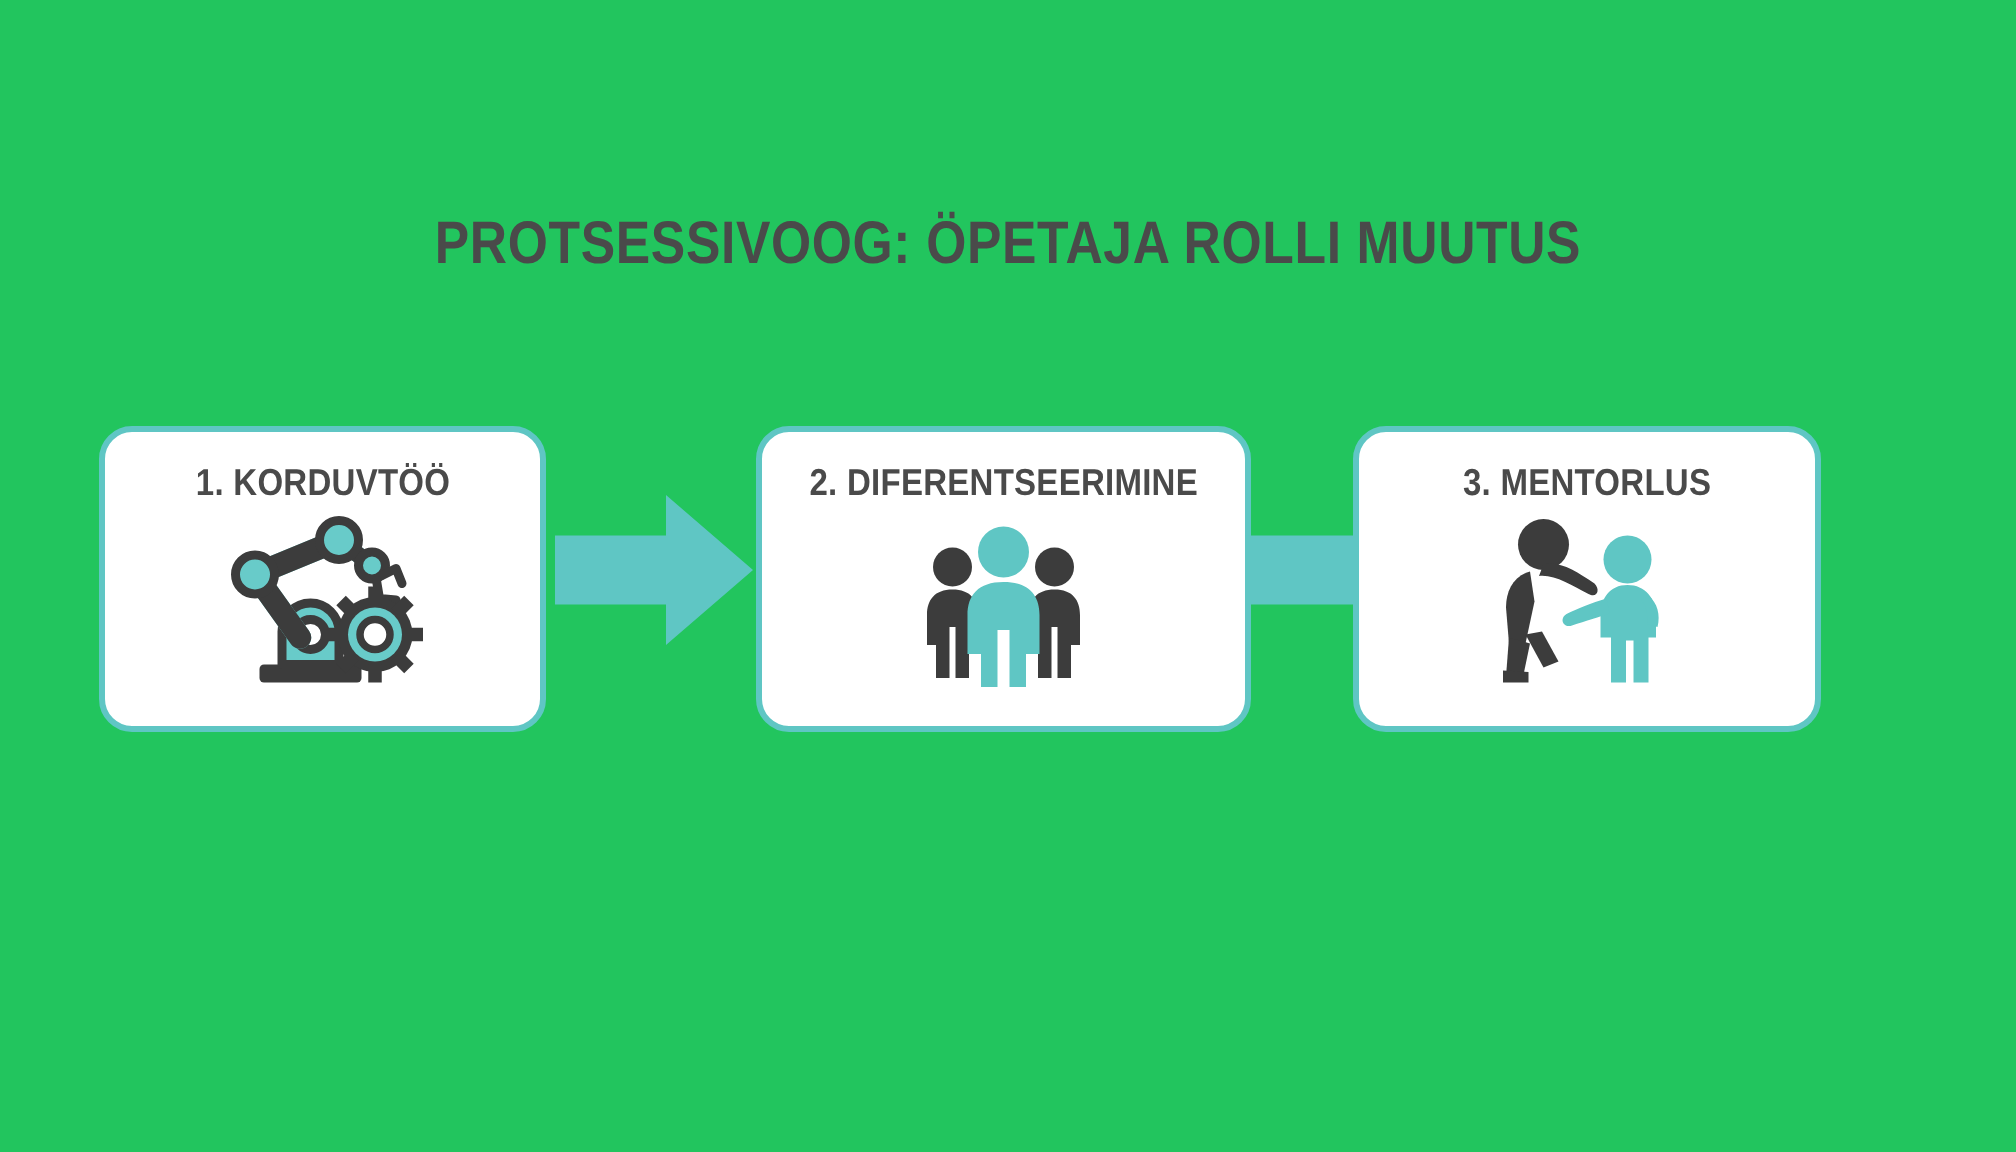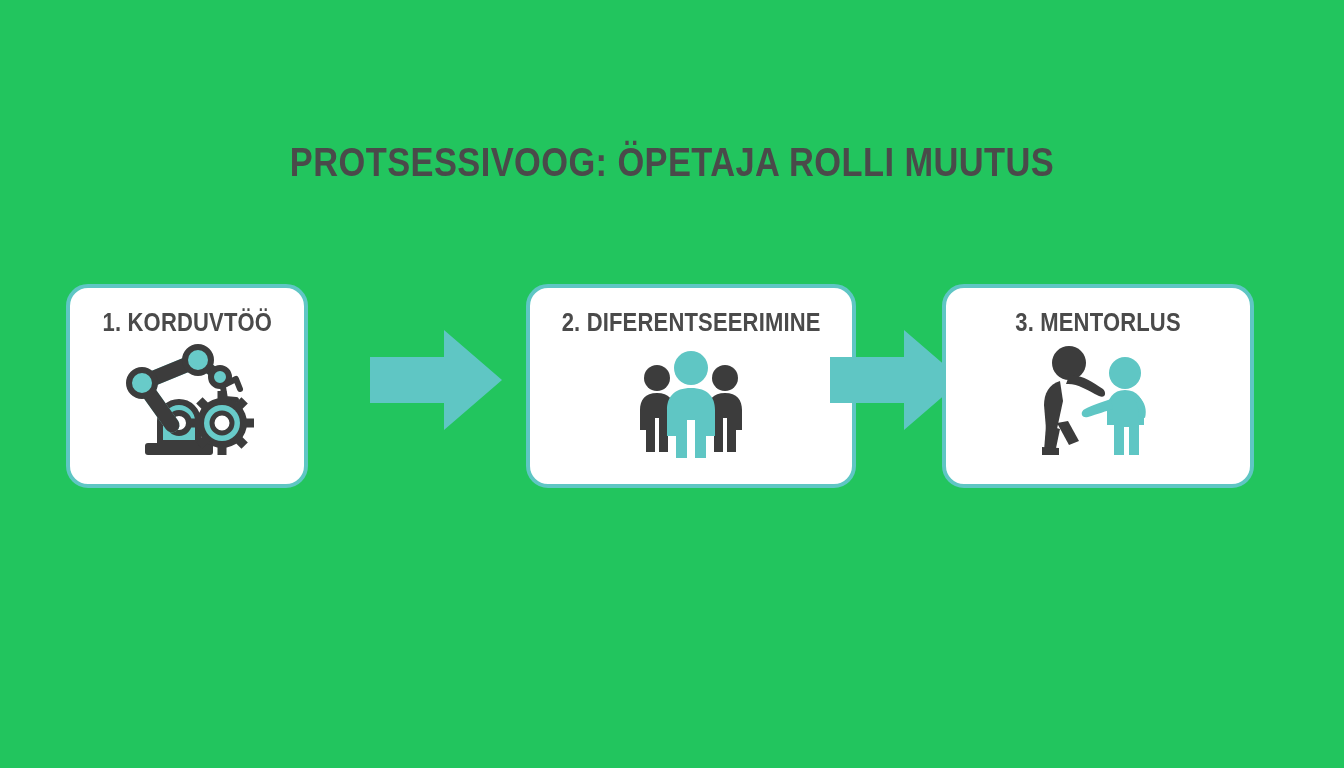--- a/index.html
+++ b/index.html
@@ -55,23 +55,23 @@
     top: 0;
     height: 204px;
     box-sizing: border-box;
     border: 4px solid #5fc6c4;
     border-radius: 22px;
     background: #ffffff;
     display: flex;
     flex-direction: column;
     align-items: center;
   }
-  .step-box.b1 { left: 66px;  width: 242px; }
-  .step-box.b2 { left: 526px; width: 330px; }
-  .step-box.b3 { left: 942px; width: 312px; }
+  .step-box.b1 { left: 66px;  width: 298px; }
+  .step-box.b2 { left: 504px; width: 330px; }
+  .step-box.b3 { left: 902px; width: 312px; }
 
   .step-label {
     font-family: "Liberation Sans", sans-serif;
     font-weight: bold;
     font-size: 25px;
     color: #4a4a4a;
     letter-spacing: 0.2px;
     margin-top: 20px;
     white-space: nowrap;
     transform: scaleX(0.88);

